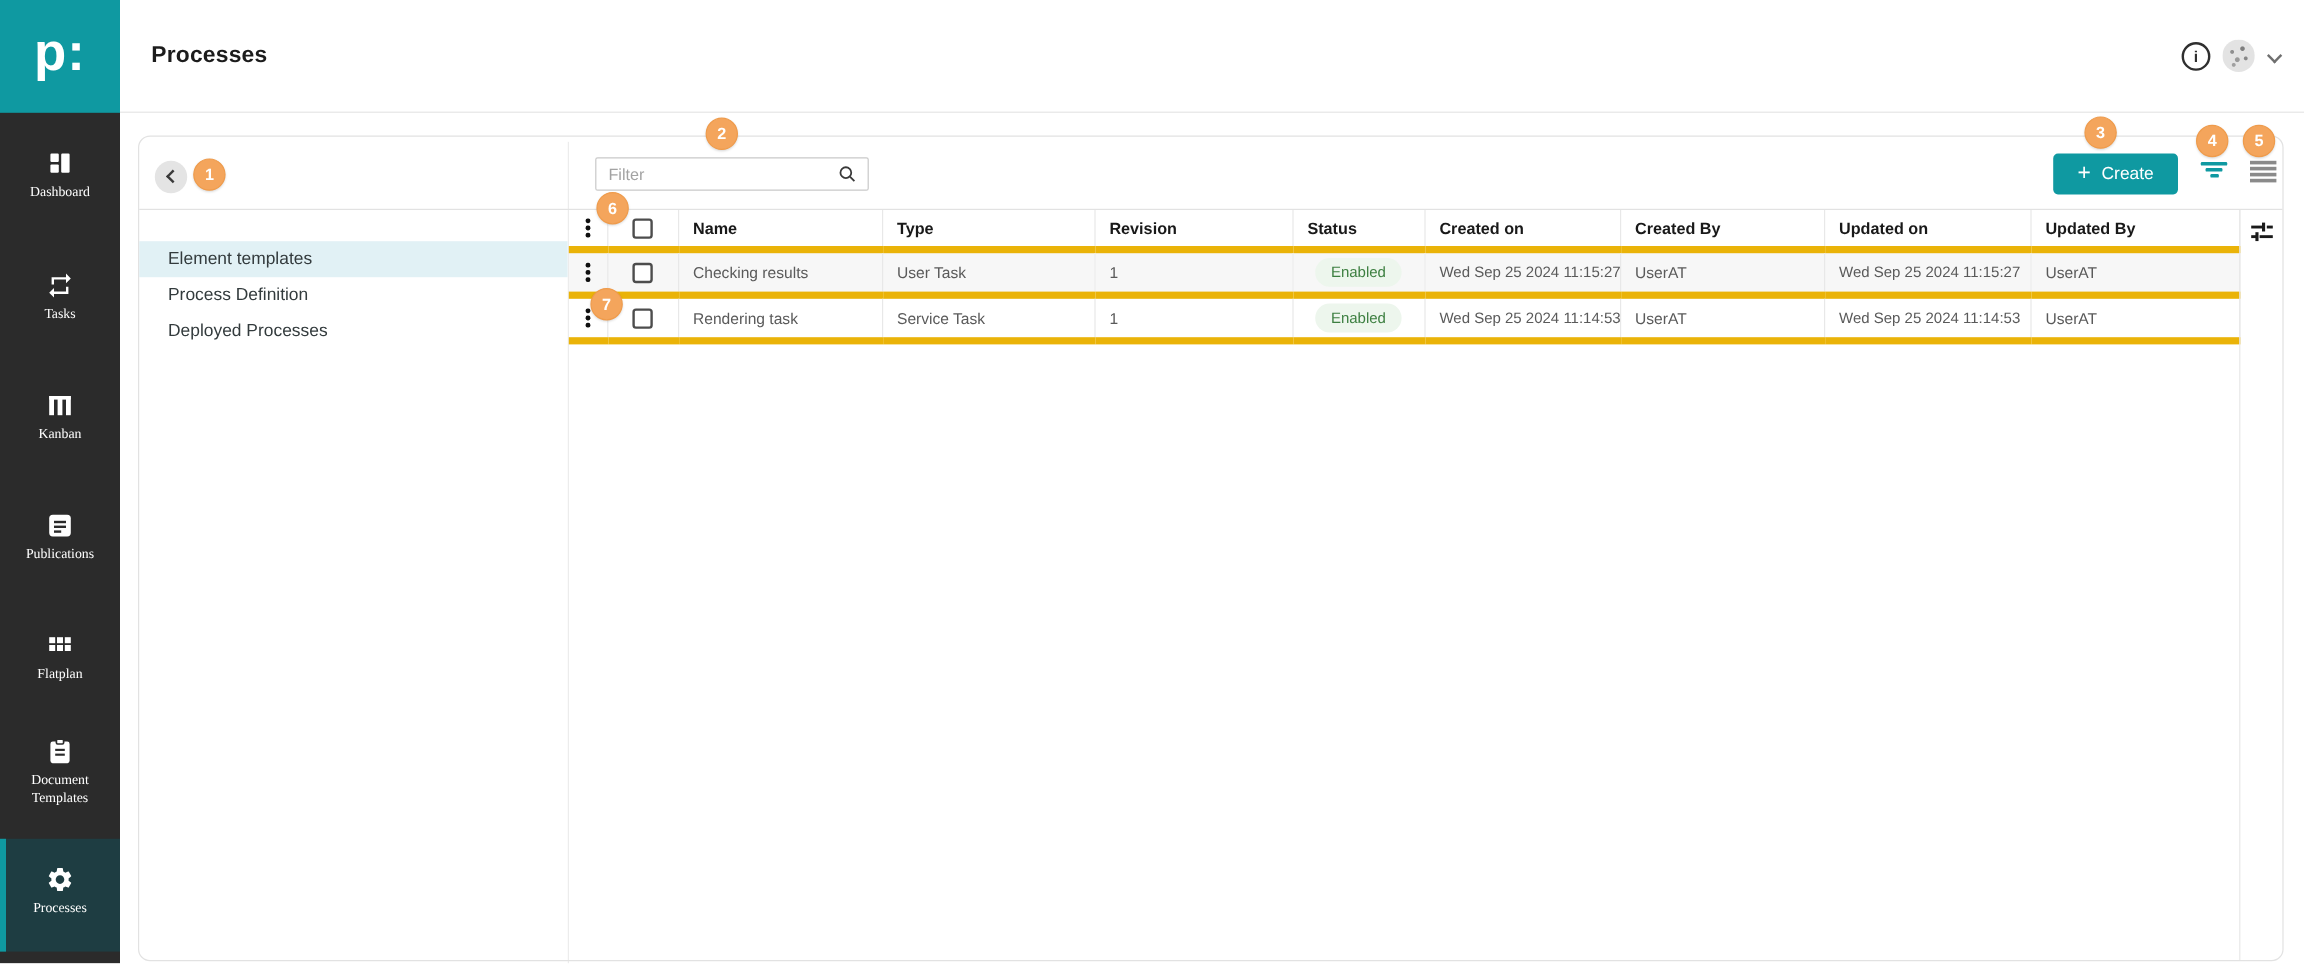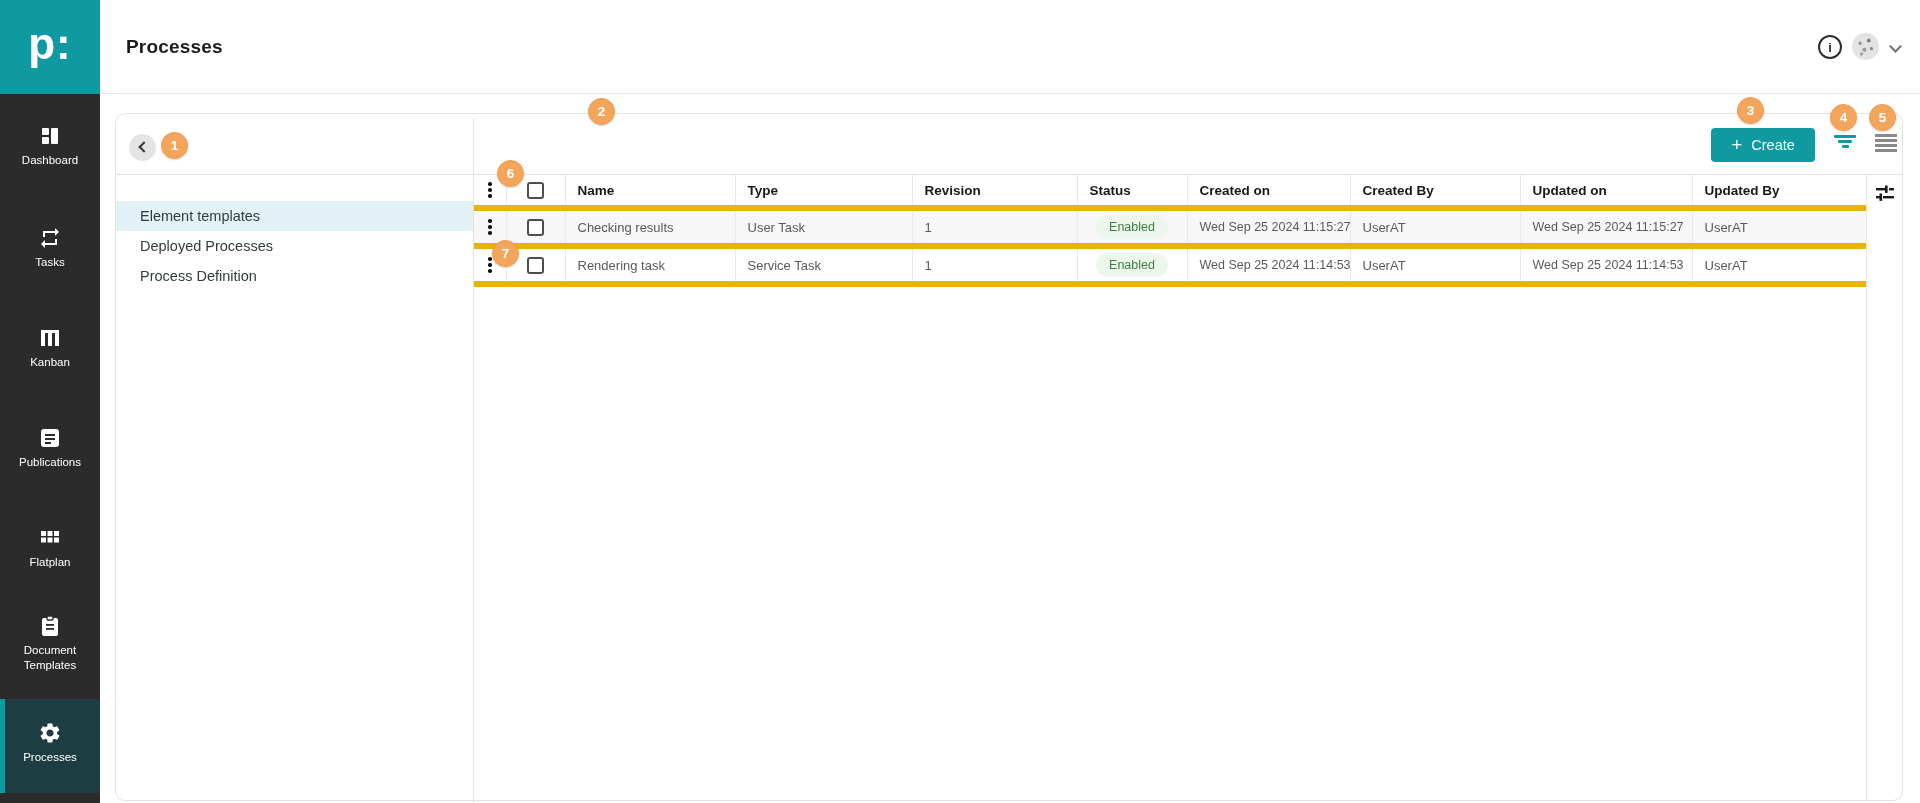--- a/index.html
+++ b/index.html
@@ -9,21 +9,21 @@
   .app { position:relative; width:1920px; height:803px; background:#fff; overflow:hidden; }
 
   
   .sidebar { position:absolute; left:0; top:0; width:100px; height:803px; background:#2b2b2b; z-index:5; }
   .logo { position:absolute; left:0; top:0; width:100px; height:94px; background:#0f99a1;
           display:flex; align-items:center; justify-content:center; color:#fff;
           font-size:44px; font-weight:700; letter-spacing:1px; padding-bottom:6px; }
   .nav-item { position:absolute; left:0; width:100px; text-align:center; color:#fff; cursor:pointer; }
   .nav-icon { display:block; margin:0 auto 5px auto; width:24px; height:24px; }
   .nav-icon svg { width:24px; height:24px; display:block; }
-  .nav-label { display:block; font-size:11.5px; line-height:15px; color:#fff; padding:0 6px; }
+  .nav-label { display:block; font-size:11.5px; line-height:15px; color:#fff; padding:0 6px;font-family:Liberation Serif, serif; }
   .ni1{ top:124px; } .ni2{ top:226px; } .ni3{ top:326px; } .ni4{ top:426px; }
   .ni5{ top:526px; } .ni6{ top:614px; }
   .nav-item.active { top:699px; height:94px; background:#1e3d42; padding-top:22px; }
   .nav-item.active::before { content:""; position:absolute; left:0; top:0; width:5px; height:100%; background:#0f99a1; }
 
   
   .topbar { position:absolute; left:100px; top:0; width:1820px; height:94px; background:#fff;
             border-bottom:1px solid #e5e5e5; }
   .page-title { position:absolute; left:26px; top:0; height:94px; display:flex; align-items:center;
                 font-size:19px; font-weight:700; color:#1c1c1c; letter-spacing:0.2px; }
@@ -201,25 +201,32 @@
 
   <section class="card">
     <div class="card-hline"></div>
 
     <div class="panel">
       <button class="back-btn">
           <i></i>
         </button>
       <ul class="panel-list">
         <li class="panel-item selected">Element templates</li>
+        <li class="panel-item">Process Definition</li>
         <li class="panel-item">Deployed Processes</li>
-        <li class="panel-item">Process Definition</li>
       </ul>
     </div>
 
+    <div class="filter-box">
+      <input type="text" placeholder="Filter" style="">
+      <svg class="search-ic" viewBox="0 0 24 24" fill="none" stroke="#3a3a3a" stroke-width="2">
+          <circle cx="10.5" cy="10.5" r="6"></circle>
+          <line x1="15" y1="15" x2="20" y2="20"></line>
+        </svg>
+    </div>
 
     <button class="create-btn">
       <span class="plus">+</span>
       <span>Create</span>
     </button>
 
     <div class="icon-funnel">
         <i class="f1"></i>
         <i class="f2"></i>
         <i class="f3"></i>

